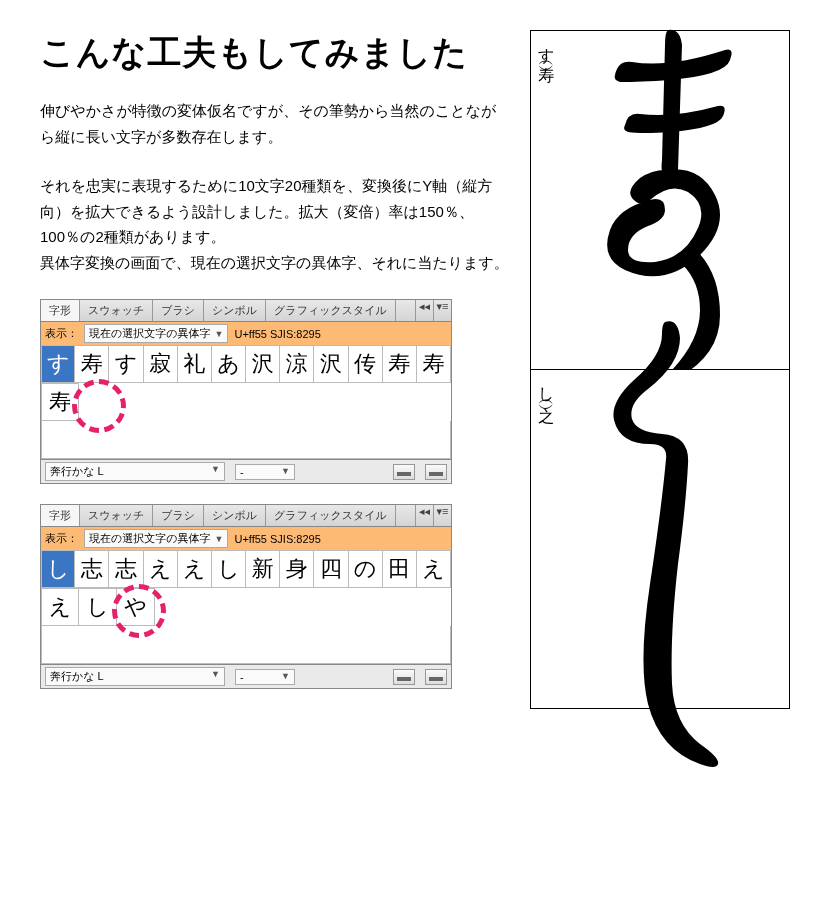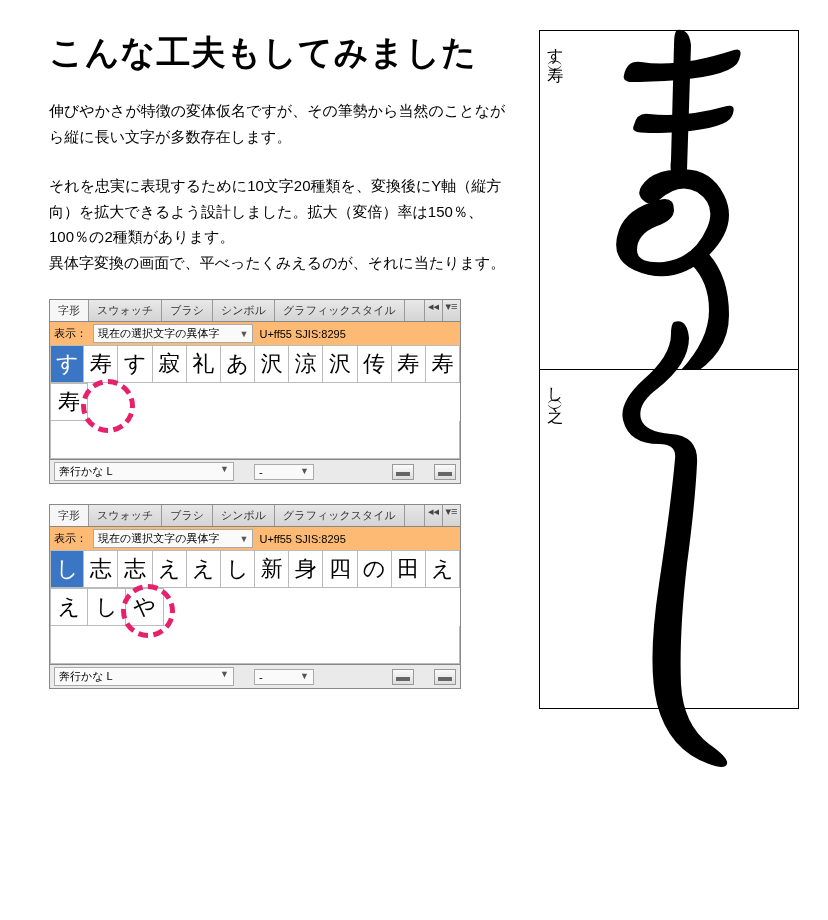--- a/index.html
+++ b/index.html
@@ -4,21 +4,21 @@
 <style>
   * { box-sizing: border-box; margin: 0; padding: 0; }
   body {
     width: 828px;
     height: 920px;
     background: #fff;
     font-family: "Hiragino Mincho ProN", "Yu Mincho", serif;
     position: relative;
     padding: 30px 20px 20px 40px;
   }
-  .layout { display: flex; gap: 20px; justify-content: center; }
+  .layout { display: flex; gap: 20px; }
   .left-col { width: 470px; }
   .right-col { width: 260px; display: flex; flex-direction: column; }
   h1 {
     font-family: "Hiragino Mincho ProN", serif;
     font-weight: 700;
     font-size: 34px;
     margin-bottom: 22px;
     letter-spacing: 1px;
   }
   .body-text {
@@ -60,21 +60,21 @@
     font-family: sans-serif;
     padding: 2px 4px;
     gap: 6px;
   }
   .panel-subbar .sel {
     background: #fafafa;
     border: 1px solid #aaa;
     padding: 1px 4px;
     display: inline-flex;
     align-items: center;
-    gap: 20px;
+    gap: 4px;
   }
   .panel-subbar .sel .chev { font-size:9px; color:#555; }
   .glyph-grid {
     background: #fff;
     border: 1px solid #888;
     border-top: none;
     padding: 0;
   }
   .glyph-row { display: flex; }
   .glyph-row.extra { border-top: none; }
@@ -97,21 +97,21 @@
   }
   .panel-footer {
     display:flex;
     align-items:center;
     background:#eaeaea;
     border:1px solid #888;
     border-top:none;
     font-size:11px;
     font-family:sans-serif;
     padding:2px 4px;
-    gap:20px;
+    gap:10px;
   }
   .panel-footer .font-sel {
     background:#fafafa; border:1px solid #aaa; padding:1px 4px;
     flex:0 0 180px;
     display:inline-flex; justify-content:space-between;
   }
   .panel-footer .style-sel {
     background:#fafafa; border:1px solid #aaa; padding:1px 4px;
     flex:0 0 60px;
     display:inline-flex; justify-content:space-between;
@@ -158,21 +158,21 @@
 <body>
 
 <div class="layout">
   <div class="left-col">
     <h1>こんな工夫もしてみました</h1>
 
     <p class="body-text">伸びやかさが特徴の変体仮名ですが、その筆勢から当然のことながら縦に長い文字が多数存在します。</p>
 
     <p class="body-text">
       <span>それを忠実に表現するために10文字20種類を、変換後にY軸（縦方向）を拡大できるよう設計しました。拡大（変倍）率は150％、100％の2種類があります。</span><br>
-      <span>異体字変換の画面で、平べったくみえるのが、それに当たります。</span>
+      <span>異体字変換の画面で、現在の選択文字の異体字、それに当たります。</span>
     </p>
 
     <div class="panel">
       <div class="panel-tabs">
         <span class="tab active">字形</span>
         <span class="tab">スウォッチ</span>
         <span class="tab">ブラシ</span>
         <span class="tab">シンボル</span>
         <span class="tab">グラフィックスタイル</span>
         <span class="spacer"></span>

